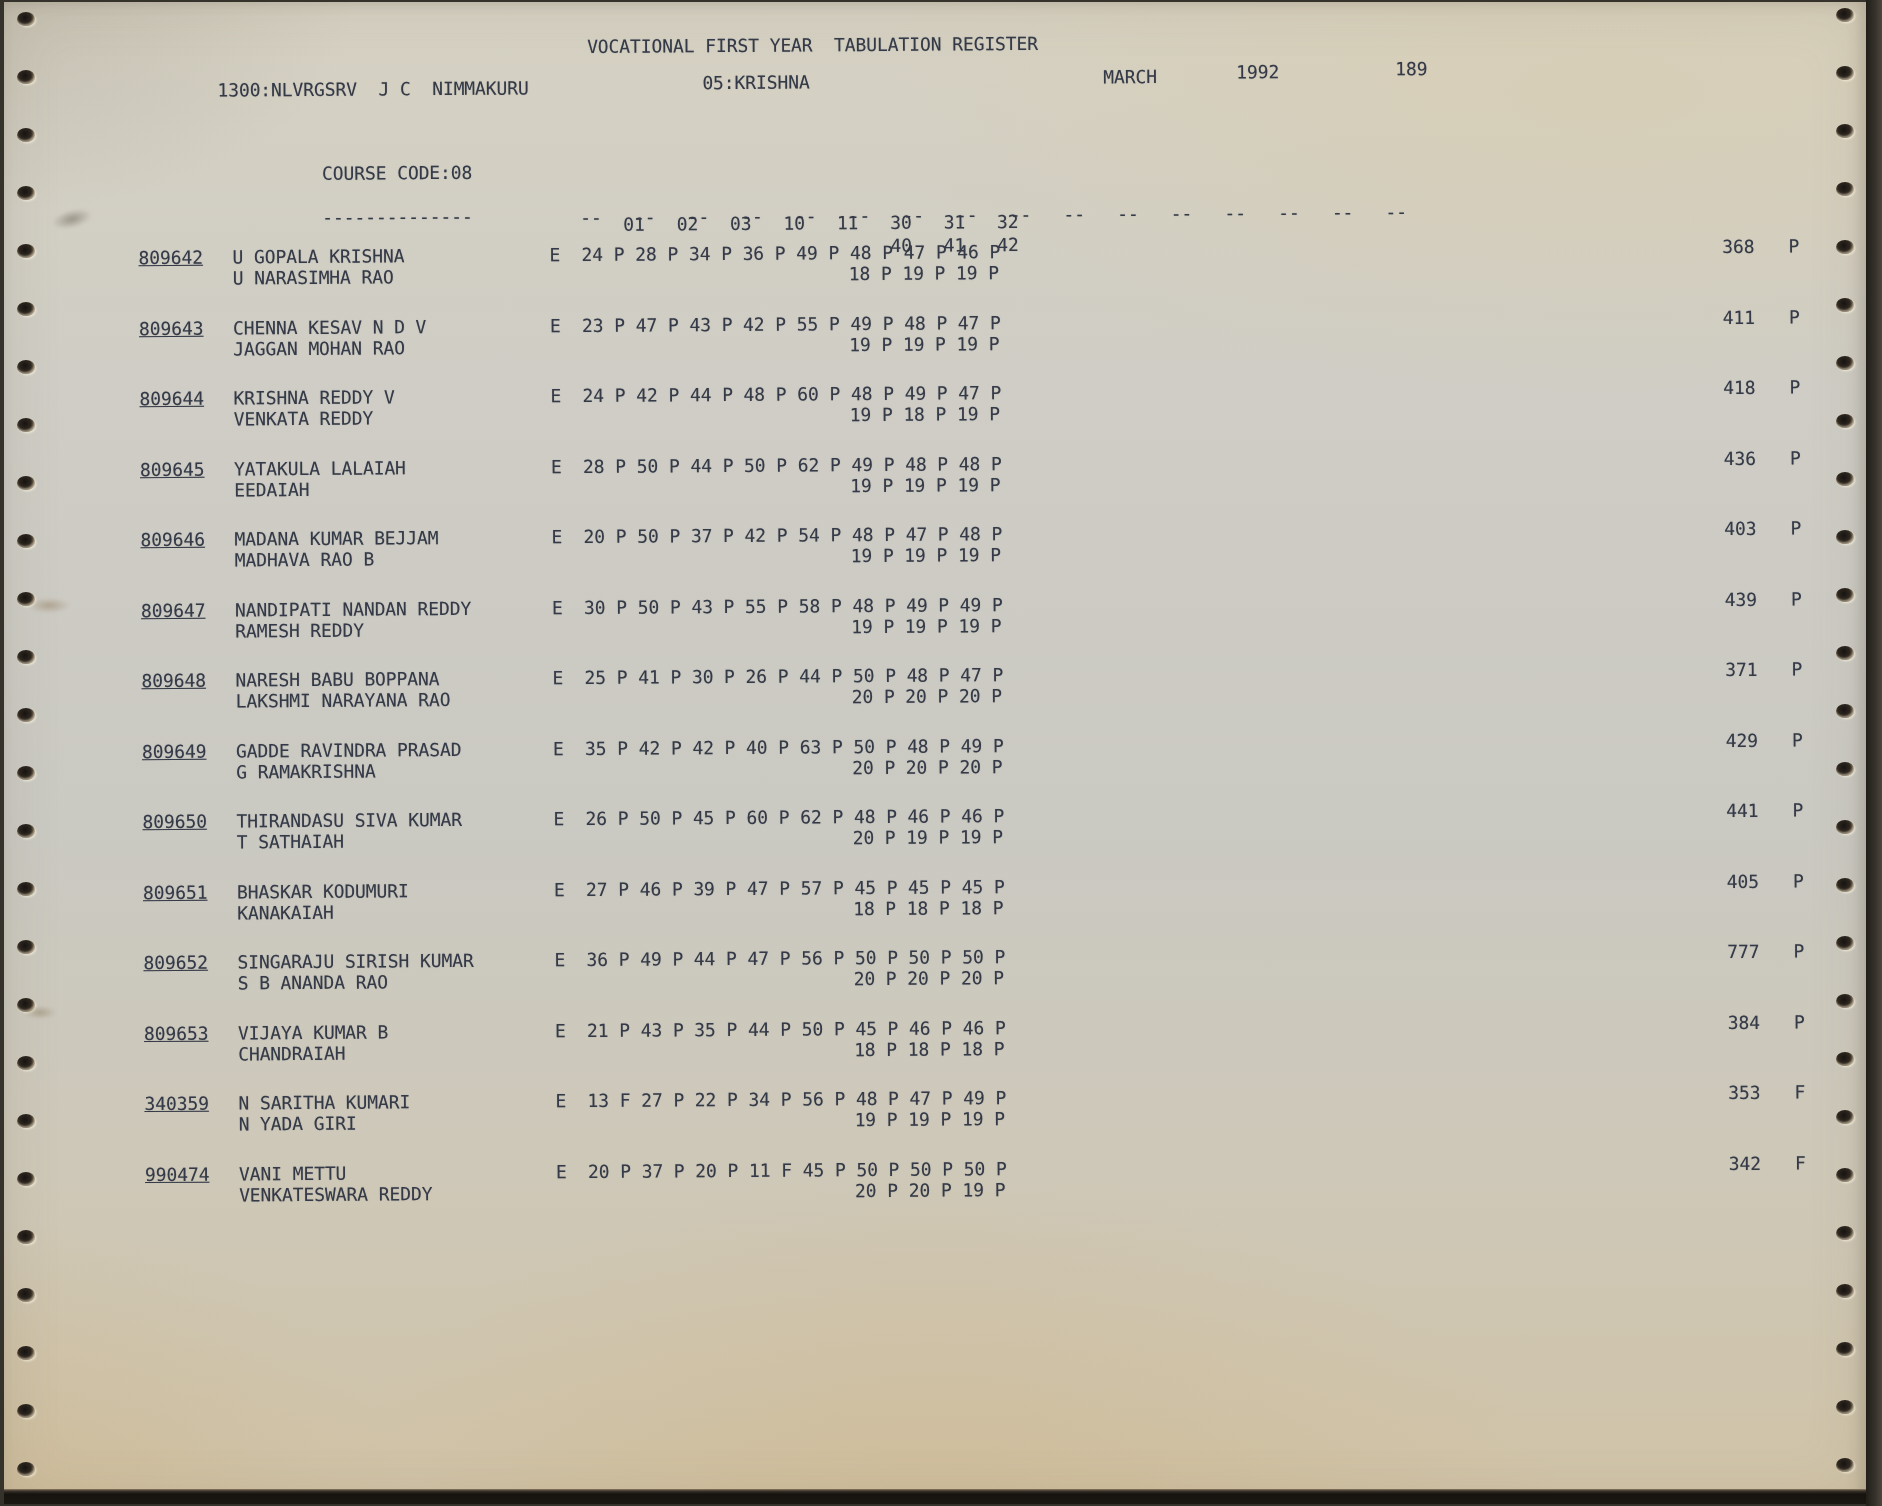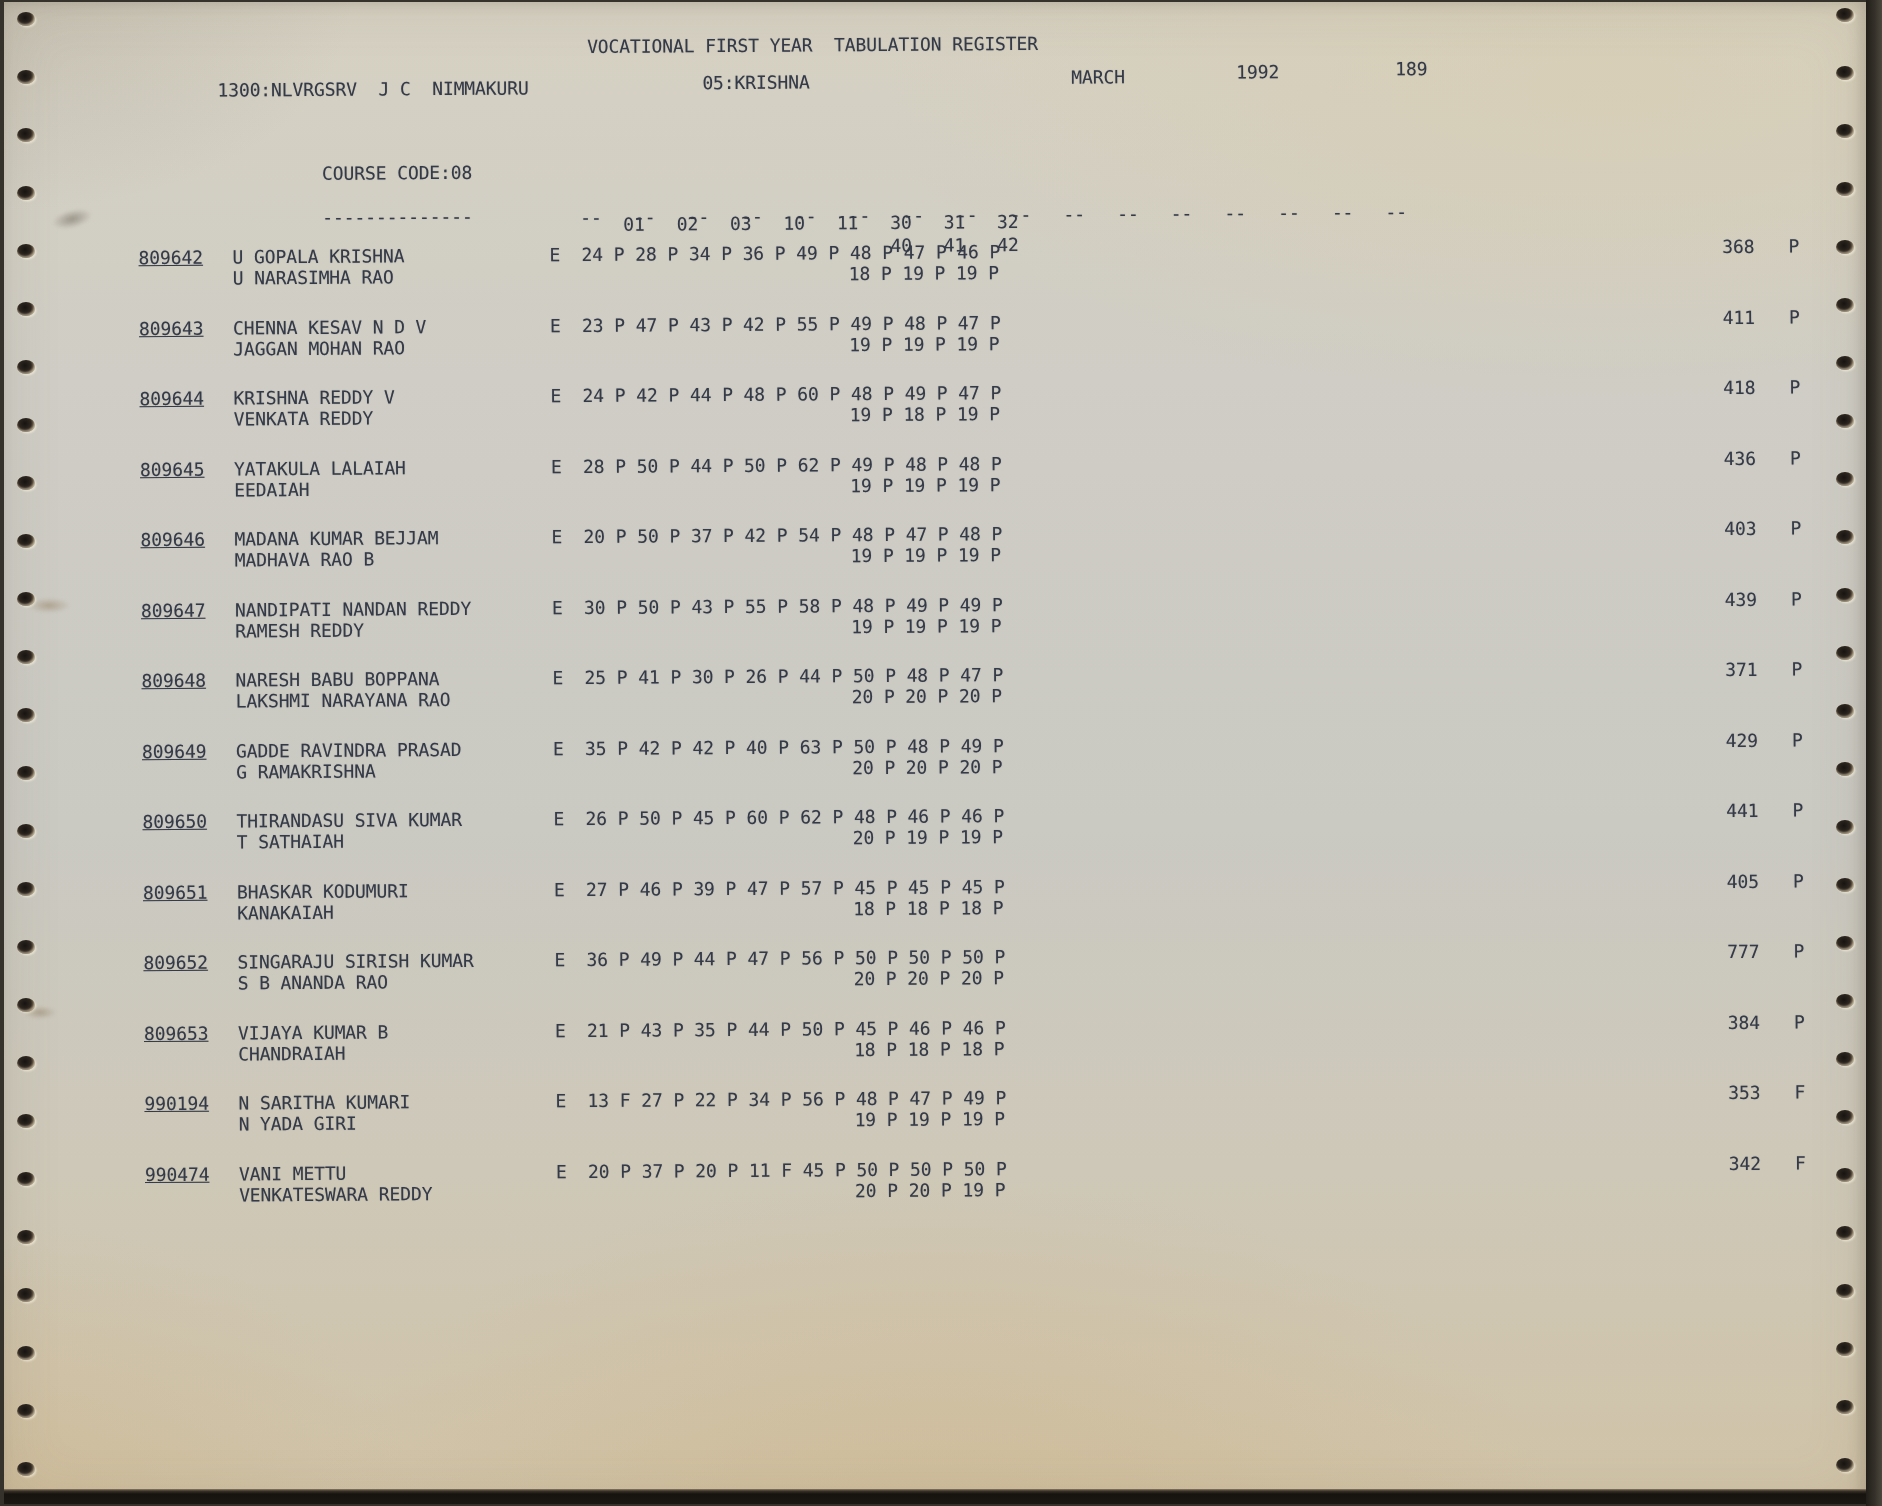--- a/index.html
+++ b/index.html
@@ -49,21 +49,21 @@
   .print{
     position:absolute;left:0;top:0;width:100%;height:100%;
     transform:rotate(-0.4deg);transform-origin:300px 750px;
     color:#343a47;font-size:18px;letter-spacing:-0.1px;line-height:21px;
     text-shadow:0 0 1px rgba(52,58,71,.35);
   }
   .t{position:absolute;white-space:pre;}
   .title{left:588px;top:36px;}
   .inst{left:218px;top:77px;}
   .dist{left:703px;top:73px;}
-  .month{left:1072px;top:70px;}
+  .month{left:1104px;top:70px;}
   .year{left:1237px;top:66px;}
   .pageno{left:1396px;top:64px;}
   .course{left:322px;top:161px;}
   .course-underline{left:322px;top:205px;}
   .cols1{left:580px;top:156px;}
   .cols2{left:847px;top:179px;}
   .dashrow{left:580px;top:207px;}
   .colcell{display:inline-block;width:53.4px;white-space:pre;margin-top:16px;}
   
   .rows{position:absolute;left:0;top:0;width:100%;height:100%;}
@@ -291,21 +291,21 @@
           <span class="t name">VIJAYA KUMAR B</span>
           <span class="t father">CHANDRAIAH</span>
           <span class="t medium">E</span>
           <span class="t marks1">21 P 43 P 35 P 44 P 50 P 45 P 46 P 46 P</span>
           <span class="t marks2">18 P 18 P 18 P</span>
           <span class="t total">384</span>
           <span class="t result">P</span>
         </div>
 
         <div class="row" style="top: 1090px;">
-          <span class="t regno">990194</span>
+          <span class="t regno">340359</span>
           <span class="t name">N SARITHA KUMARI</span>
           <span class="t father">N YADA GIRI</span>
           <span class="t medium">E</span>
           <span class="t marks1">13 F 27 P 22 P 34 P 56 P 48 P 47 P 49 P</span>
           <span class="t marks2">19 P 19 P 19 P</span>
           <span class="t total">353</span>
           <span class="t result">F</span>
         </div>
 
         <div class="row" style="top: 1160.5px;">

